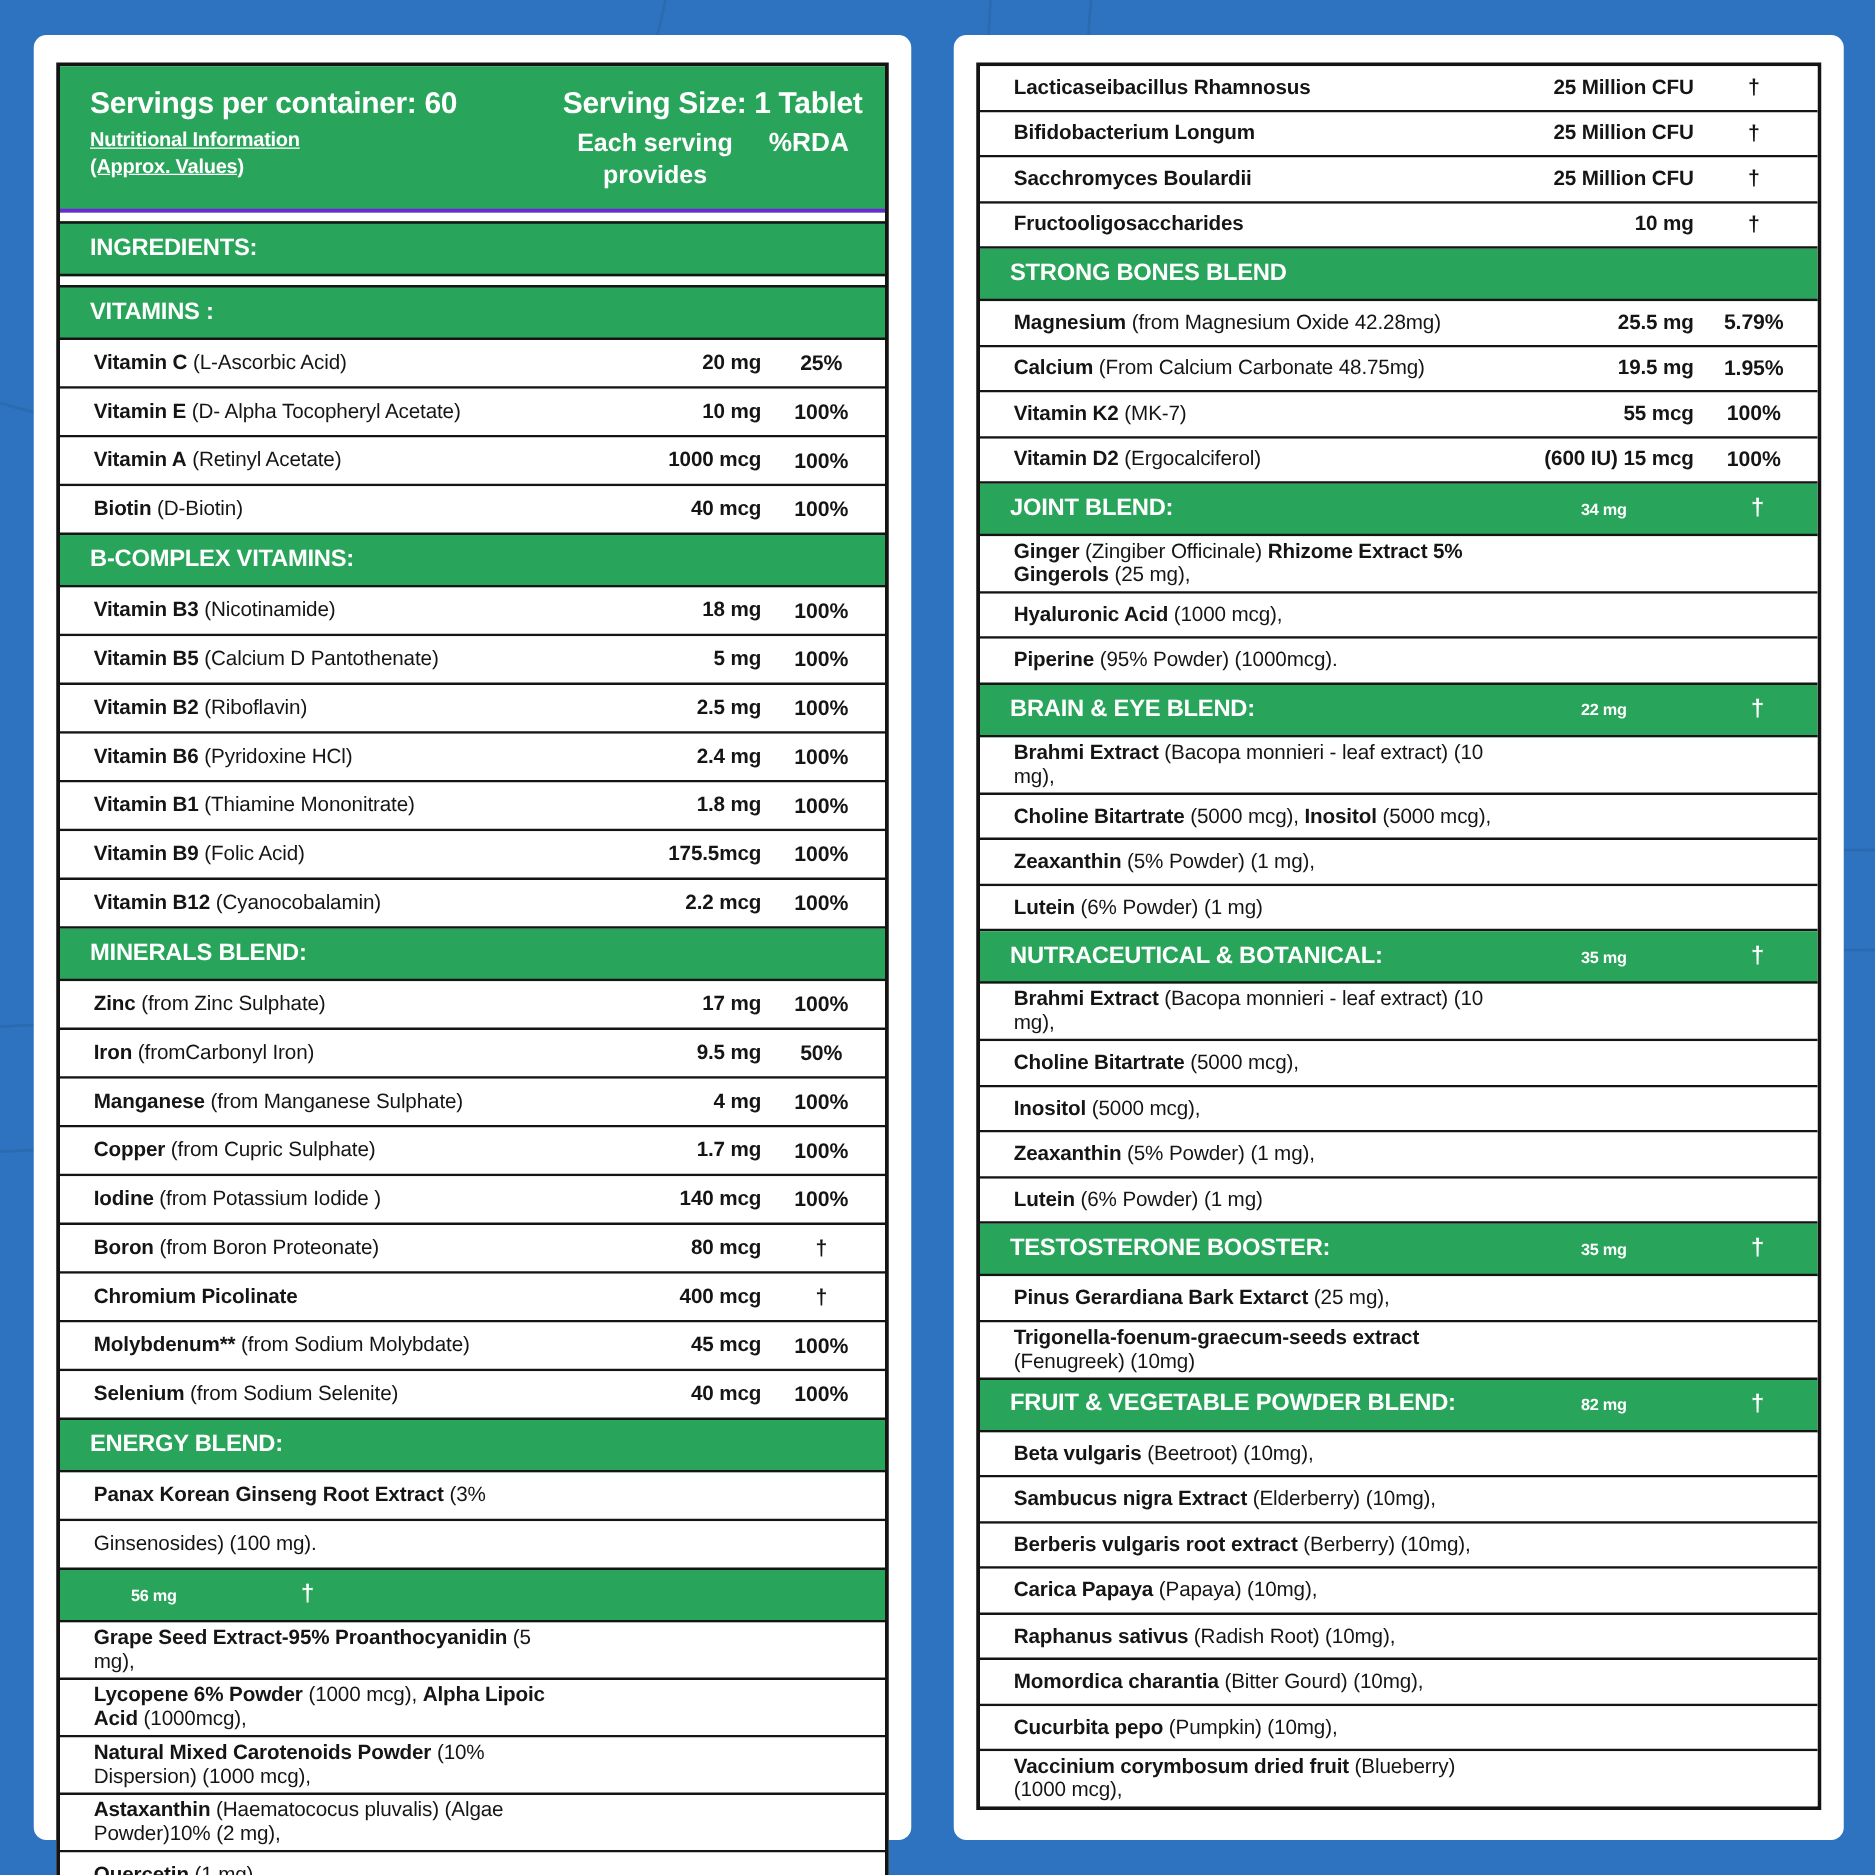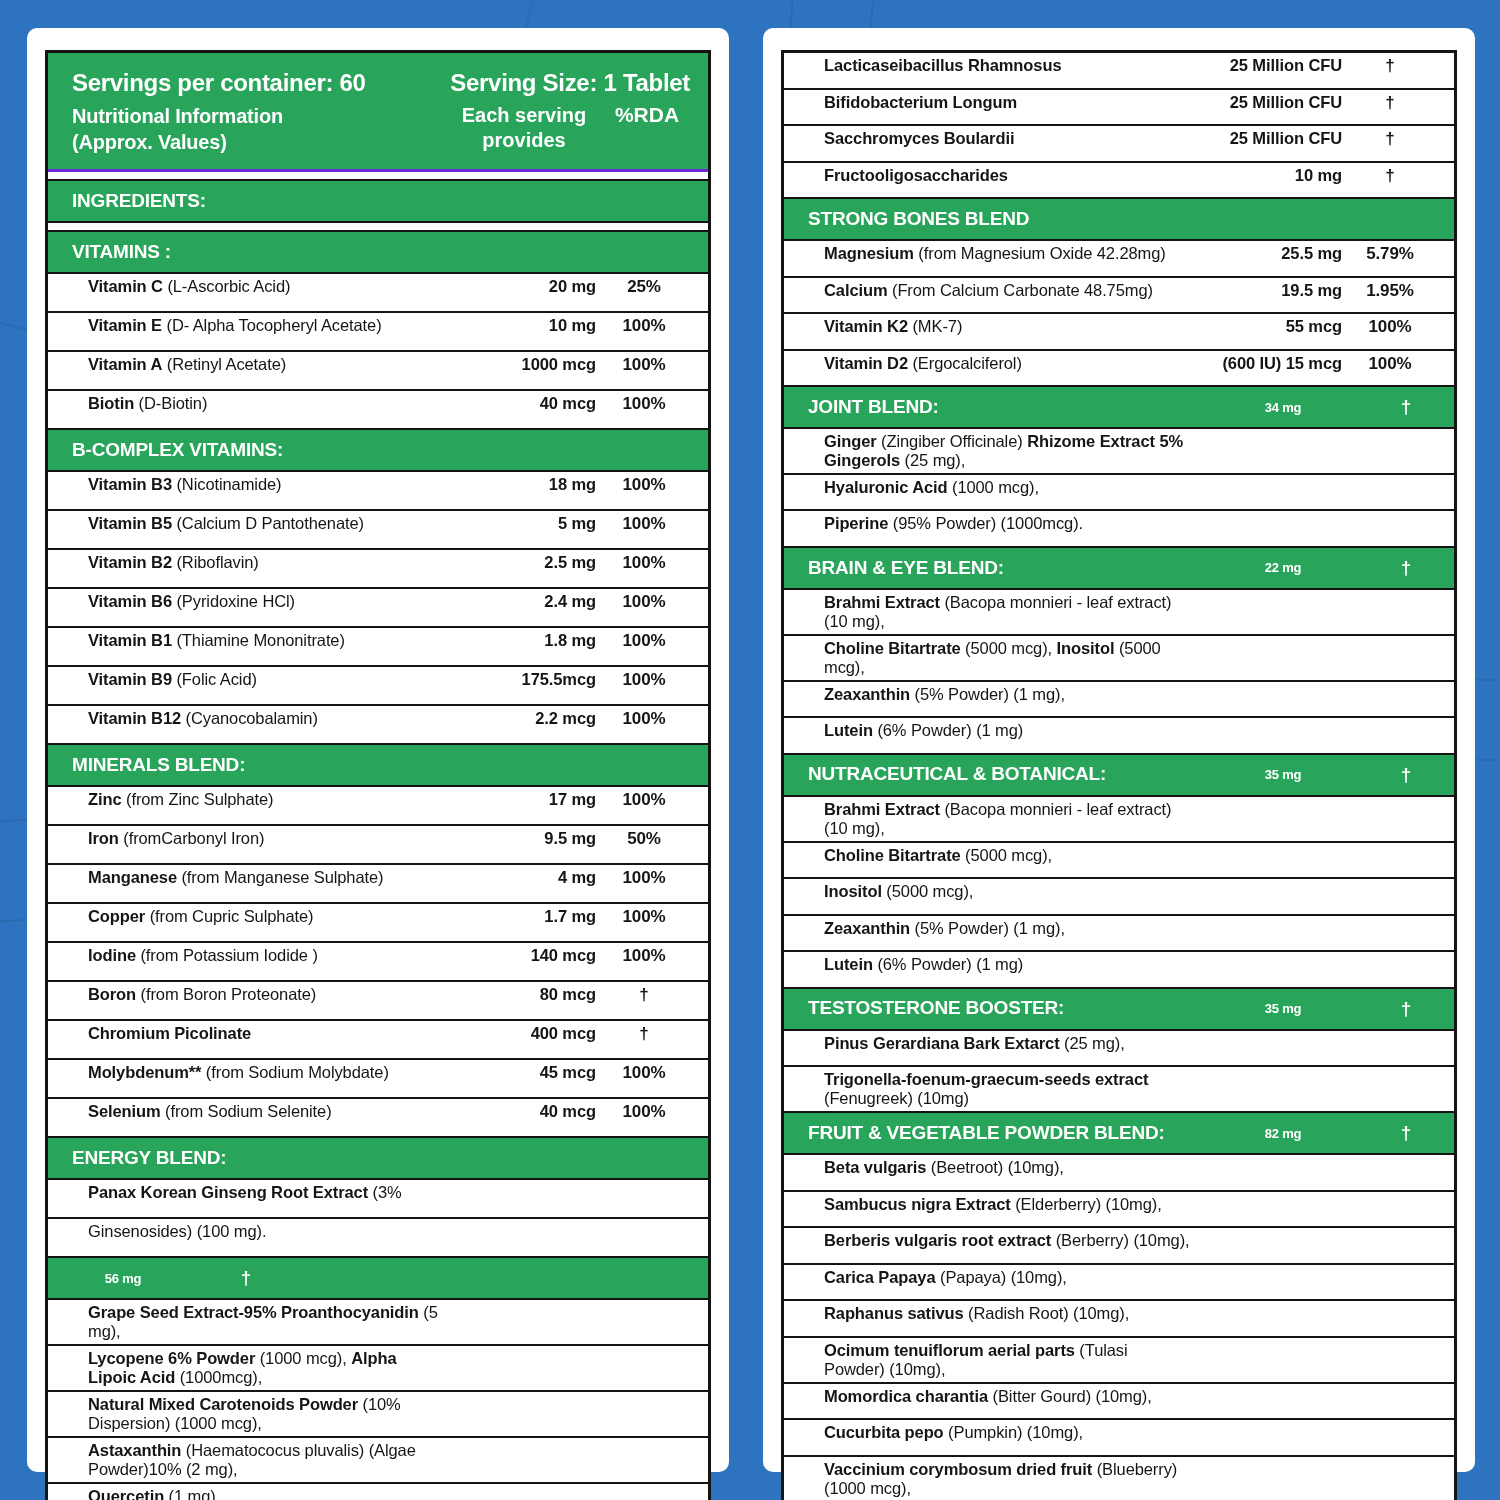--- a/index.html
+++ b/index.html
@@ -24,41 +24,41 @@
   }
   
   .main-header{
     background:#28a55a;color:#fff;
     padding:16px 18px 14px 24px;
     border-bottom:3px solid #6d28d9;
   }
   .header-row1{display:flex;justify-content:space-between;align-items:baseline;
     font-size:24px;font-weight:bold;letter-spacing:-0.3px;}
   .header-row2{display:flex;margin-top:6px;}
-  .header-title{flex:1;font-size:20px;font-weight:bold;line-height:1.3;letter-spacing:-0.2px;}
+  .header-title{flex:1;font-size:16px;font-weight:bold;line-height:1.3;letter-spacing:-0.2px;text-decoration:underline;}
   .header-amt-col{width:160px;text-align:center;font-size:20px;font-weight:bold;line-height:1.25;}
   .header-rda-col{width:86px;text-align:center;font-size:21px;font-weight:bold;align-self:flex-start;}
   
   .band{
     display:flex;align-items:center;
     background:#28a55a;color:#fff;
     min-height:36px;
     border-bottom:2.5px solid #141414;
     font-weight:bold;font-size:19px;letter-spacing:-0.2px;
     padding:2px 0;
   }
   .band.gapped{margin-top:7px;border-top:2.5px solid #141414;}
   .band-label{flex:1;padding-left:24px;line-height:1.2;}
   .band-amt{width:150px;text-align:center;font-size:13px;white-space:nowrap;}
   .band-rda{width:96px;text-align:center;font-size:19px;}
   
   .row{
-    display:flex;
+    display:flex;align-items:center;
     background:#fff;color:#151515;
-    min-height:28.5px;padding:3px 16px;
+    min-height:28.5px;padding:3px 3px;
     border-bottom:2.5px solid #141414;
     font-size:16.5px;letter-spacing:-0.1px;line-height:1.15;
   }
   .table-left .row{min-height:31px;}
   .row-text{flex:1;padding-left:24px;}
   .row-text .b{font-weight:bold;}
   .row-amt{width:150px;text-align:right;font-weight:bold;white-space:nowrap;}
   .row-rda{width:96px;text-align:center;font-weight:bold;font-size:17px;}
   .blocks > .row:last-child{border-bottom:0;}
   .table-right .blocks > :first-child{border-top:0;}
@@ -427,25 +427,20 @@
             <div class="row-text"><span class="b">Carica Papaya</span><span> (Papaya) (10mg),</span></div>
             <div class="row-amt"></div>
             <div class="row-rda"></div>
           </div>
           <div class="row">
             <div class="row-text"><span class="b">Raphanus sativus</span><span> (Radish Root) (10mg),</span></div>
             <div class="row-amt"></div>
             <div class="row-rda"></div>
           </div>
           <div class="row">
-            <div class="row-text"><span class="b">Ocimum tenuiflorum aerial parts</span><span> (Tulasi Powder) (10mg),</span></div>
-            <div class="row-amt"></div>
-            <div class="row-rda"></div>
-          </div>
-          <div class="row">
             <div class="row-text"><span class="b">Momordica charantia</span><span> (Bitter Gourd) (10mg),</span></div>
             <div class="row-amt"></div>
             <div class="row-rda"></div>
           </div>
           <div class="row">
             <div class="row-text"><span class="b">Cucurbita pepo</span><span> (Pumpkin) (10mg),</span></div>
             <div class="row-amt"></div>
             <div class="row-rda"></div>
           </div>
           <div class="row">

